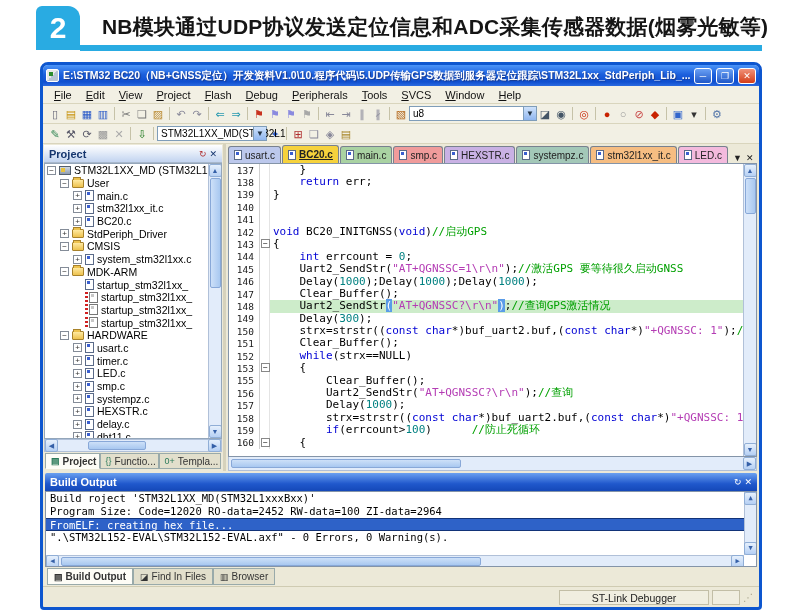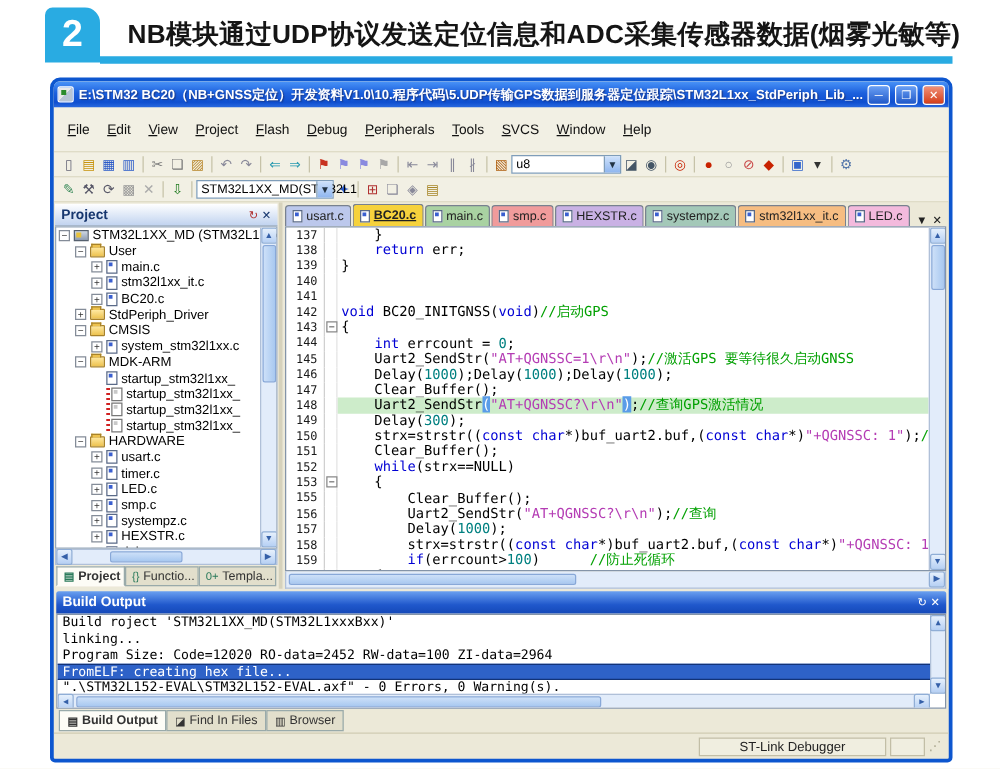--- a/index.html
+++ b/index.html
@@ -28,21 +28,21 @@
   }
   .app-icon { width:13px; height:13px; flex:none; background:linear-gradient(135deg,#e8e8e8 50%,#b8c4d4 50%); border:1px solid #fff; border-radius:2px; position:relative; }
   .app-icon::after { content:""; position:absolute; left:2px; top:2px; width:4px; height:4px; background:#2c8c2c; }
   .title-text { flex:1; color:#fff; font-weight:bold; font-size:10.5px; white-space:nowrap; overflow:hidden; text-shadow:1px 1px 1px #1a3a8a; }
   .win-btn {
     width:18px; height:16px; flex:none; border:1px solid #fff; border-radius:3px; color:#fff;
     font-size:9px; text-align:center; line-height:14px; background:linear-gradient(180deg,#6aa0f4,#2058c8);
   }
   .win-btn.close { background:linear-gradient(180deg,#f0927a,#d43d18); }
   
-  .menubar { height:36px; flex:none; display:flex; align-items:center; padding:0 4px; font-size:11px; color:#111; background:#f2f0e4; border-bottom:1px solid #d9d5bd; }
+  .menubar { height:18px; flex:none; display:flex; align-items:center; padding:0 4px; font-size:11px; color:#111; background:#f2f0e4; border-bottom:1px solid #d9d5bd; }
   .menu-item { padding:1px 7px; white-space:nowrap; }
   .toolbar { height:20px; flex:none; display:flex; align-items:center; padding:0 4px; background:#f2f0e4; border-bottom:1px solid #d9d5bd; }
   .tb-icon { width:16px; height:16px; text-align:center; line-height:16px; font-size:11px; flex:none; }
   .tb-sep { width:1px; height:13px; background:#c6c2a8; margin:0 3px; flex:none; }
   .tb-combo { height:15px; background:#fff; border:1px solid #7f9db9; display:flex; align-items:center; font-size:10px; padding-left:3px; flex:none; position:relative; }
   .tb-combo .arrow { position:absolute; right:0; top:0; width:13px; height:13px; background:linear-gradient(180deg,#cfe2fb,#8fb6ef); border-left:1px solid #7f9db9; color:#234; font-size:8px; text-align:center; line-height:13px; }
   
   .main { flex:1; display:flex; min-height:0; background:#ece9d8; }
   .project-panel { width:183px; flex:none; display:flex; flex-direction:column; border-right:3px solid #d6d2bc; }
   .panel-header { height:18px; flex:none; display:flex; align-items:center; padding:0 5px; font-size:11px; font-weight:bold; }
@@ -162,21 +162,21 @@
       <span class="tb-icon" style="color: rgb(138, 138, 223);">⚑</span>
       <span class="tb-icon" style="color: rgb(138, 138, 223);">⚑</span>
       <span class="tb-icon" style="color: rgb(168, 168, 168);">⚑</span>
       <span class="tb-sep"></span>
       <span class="tb-icon" style="color: rgb(136, 136, 153);">⇤</span>
       <span class="tb-icon" style="color: rgb(136, 136, 153);">⇥</span>
       <span class="tb-icon" style="color: rgb(136, 136, 153);">∥</span>
       <span class="tb-icon" style="color: rgb(136, 136, 153);">∦</span>
       <span class="tb-sep"></span>
       <span class="tb-icon" style="color: rgb(176, 96, 16);">▧</span>
-      <span class="tb-combo" style="width: 88px;">
+      <span class="tb-combo" style="width: 128px;">
         <span>u8</span>
         <span class="arrow">▼</span>
       </span>
       <span class="tb-icon" style="color: rgb(68, 85, 102);">◪</span>
       <span class="tb-icon" style="color: rgb(68, 85, 102);">◉</span>
       <span class="tb-sep"></span>
       <span class="tb-icon" style="color: rgb(200, 34, 0);">◎</span>
       <span class="tb-sep"></span>
       <span class="tb-icon" style="color: rgb(200, 34, 0);">●</span>
       <span class="tb-icon" style="color: rgb(153, 153, 153);">○</span>
@@ -440,21 +440,20 @@
   <div class="build-panel">
     <div class="panel-header active">
       <span>Build Output</span>
       <span class="ph-icons">
         <span class="ph-ic" style="color:#fff">↻</span>
         <span class="ph-ic" style="color:#fff">✕</span>
       </span>
     </div>
     <div class="build-content" id="buildOut">
         <div class="brow">Build roject 'STM32L1XX_MD(STM32L1xxxBxx)'</div>
-        <div class="brow">linking...</div>
         <div class="brow">Program Size: Code=12020 RO-data=2452 RW-data=100 ZI-data=2964</div>
         <div class="brow sel">FromELF: creating hex file...</div>
         <div class="brow">".\STM32L152-EVAL\STM32L152-EVAL.axf" - 0 Errors, 0 Warning(s).</div>
         <div class="bo-vscroll">
           <span class="scroll-btn">▲</span>
           <span class="scroll-btn">▼</span>
         </div>
         <div class="bo-hscroll">
           <span class="scroll-btn">◀</span>
           <span class="scroll-thumb-h" style="width: 420px; margin-left: 2px;"></span>

